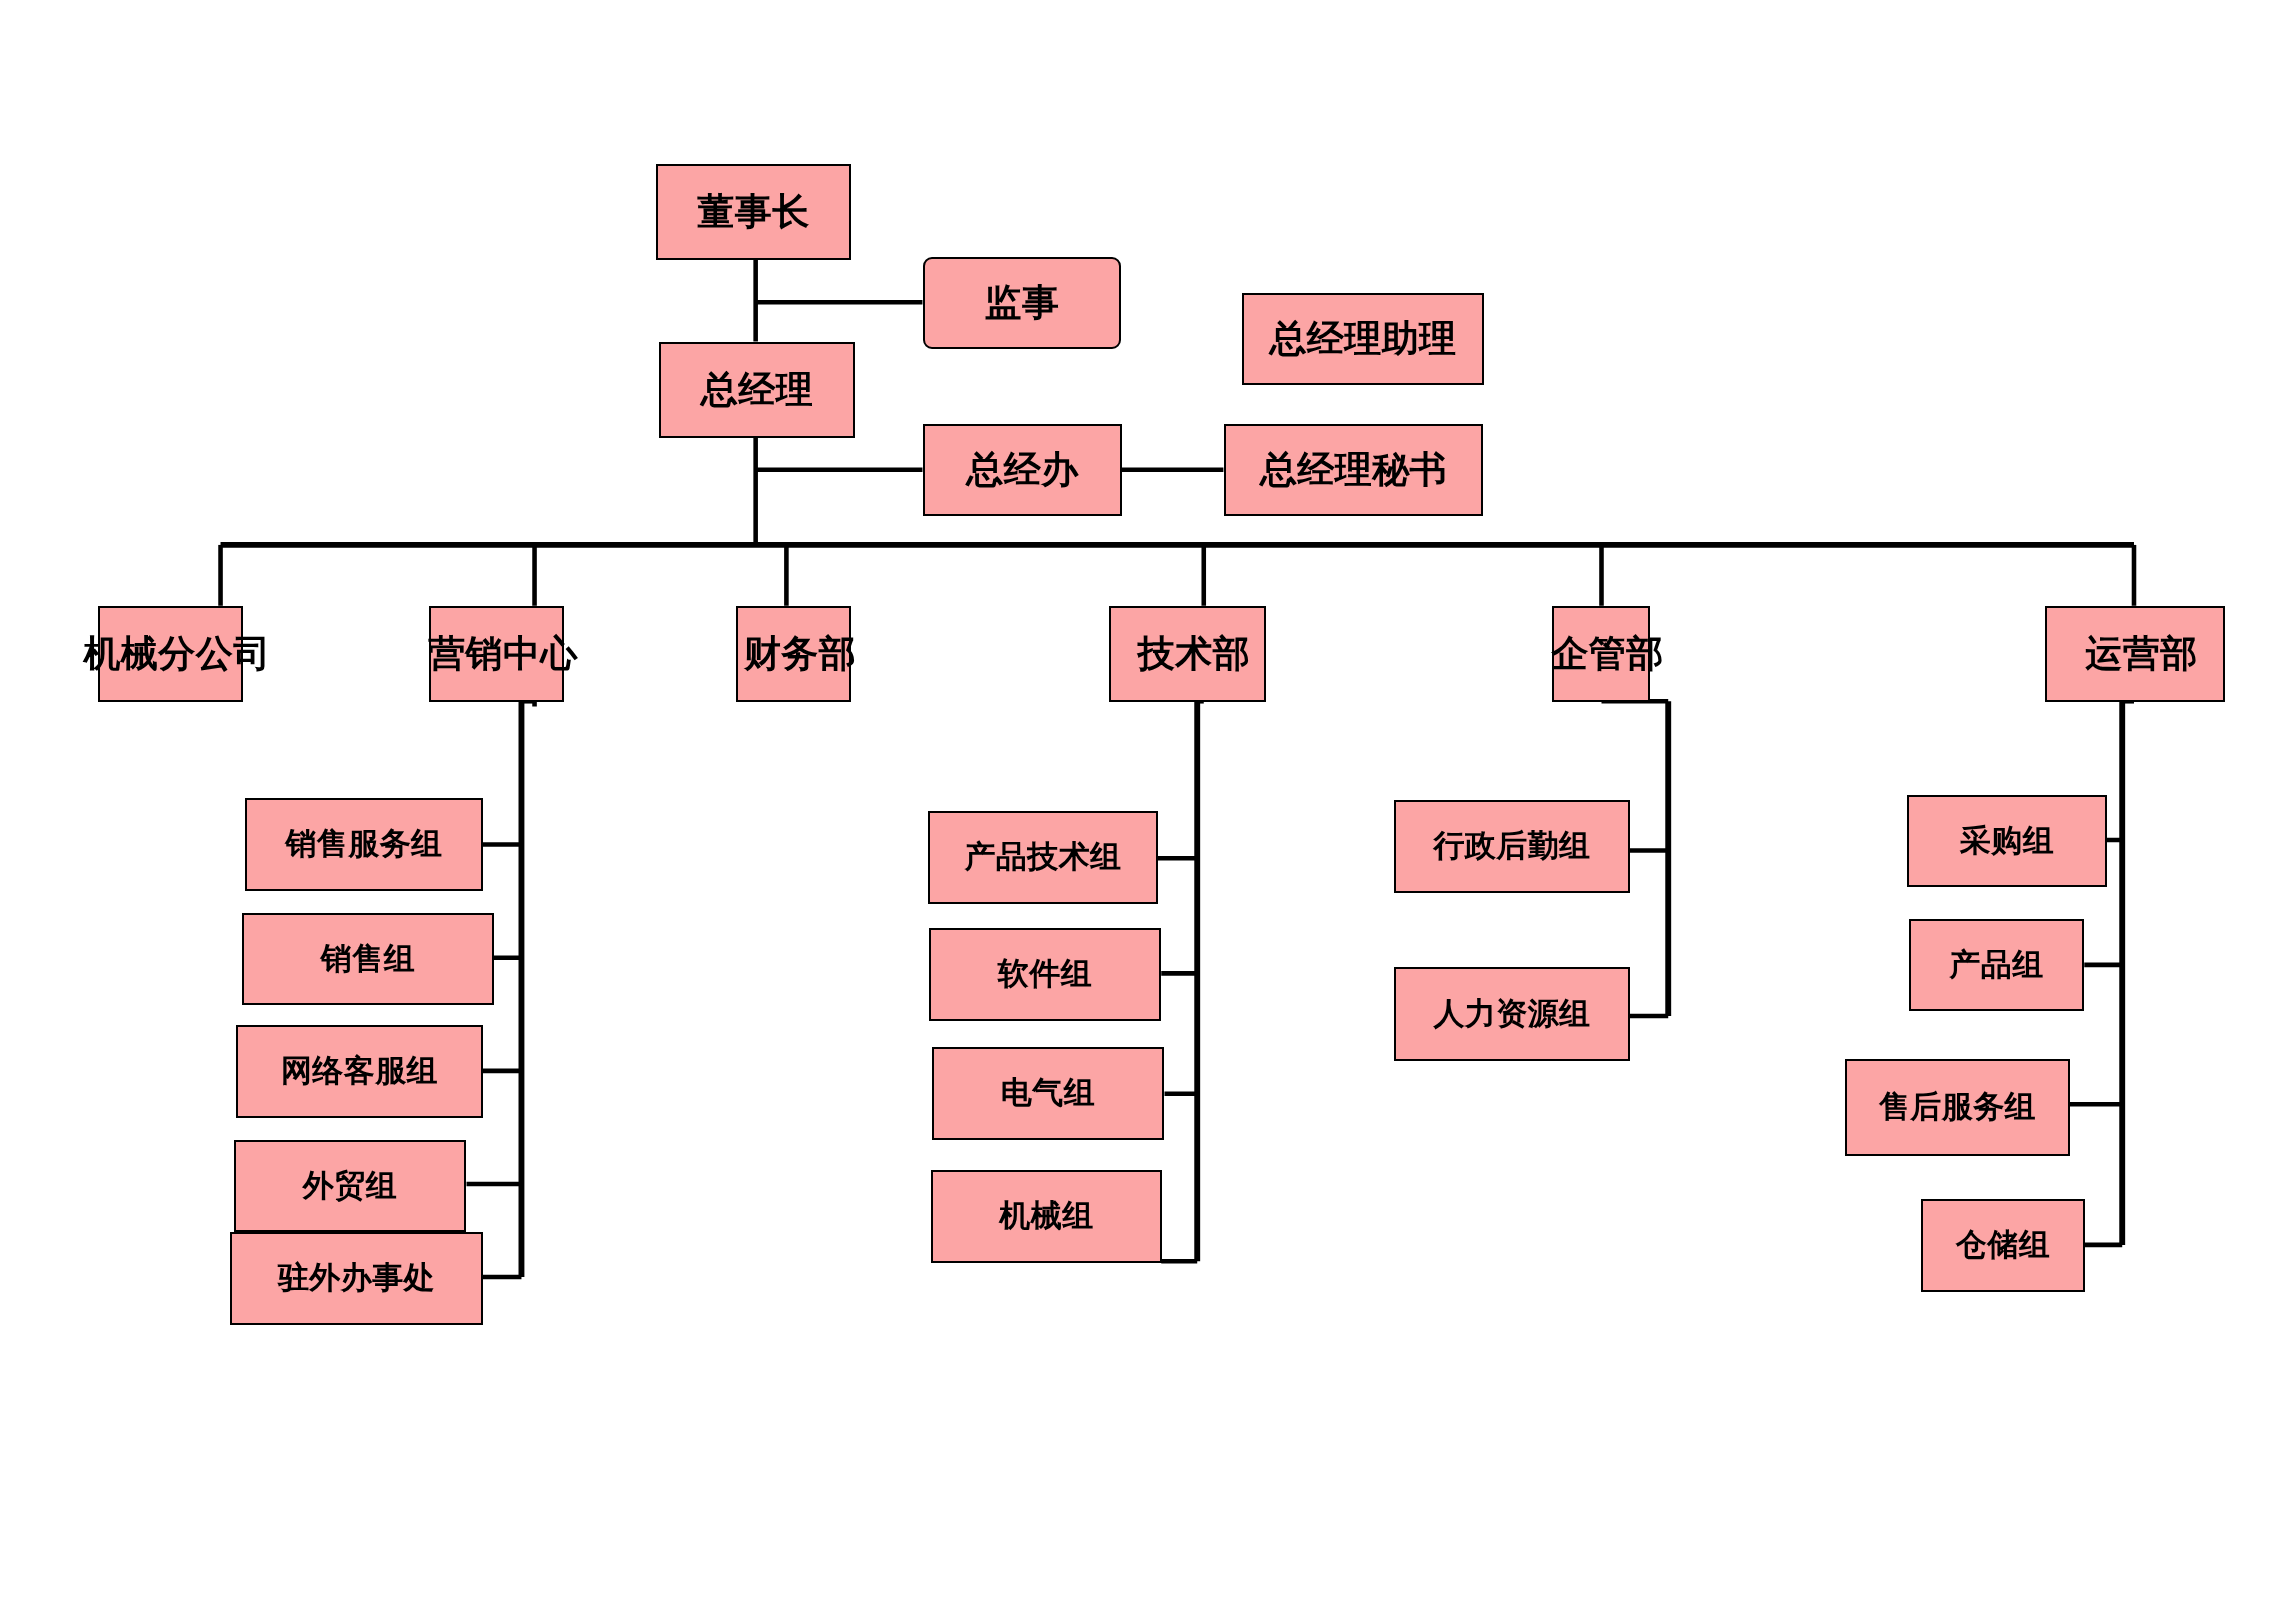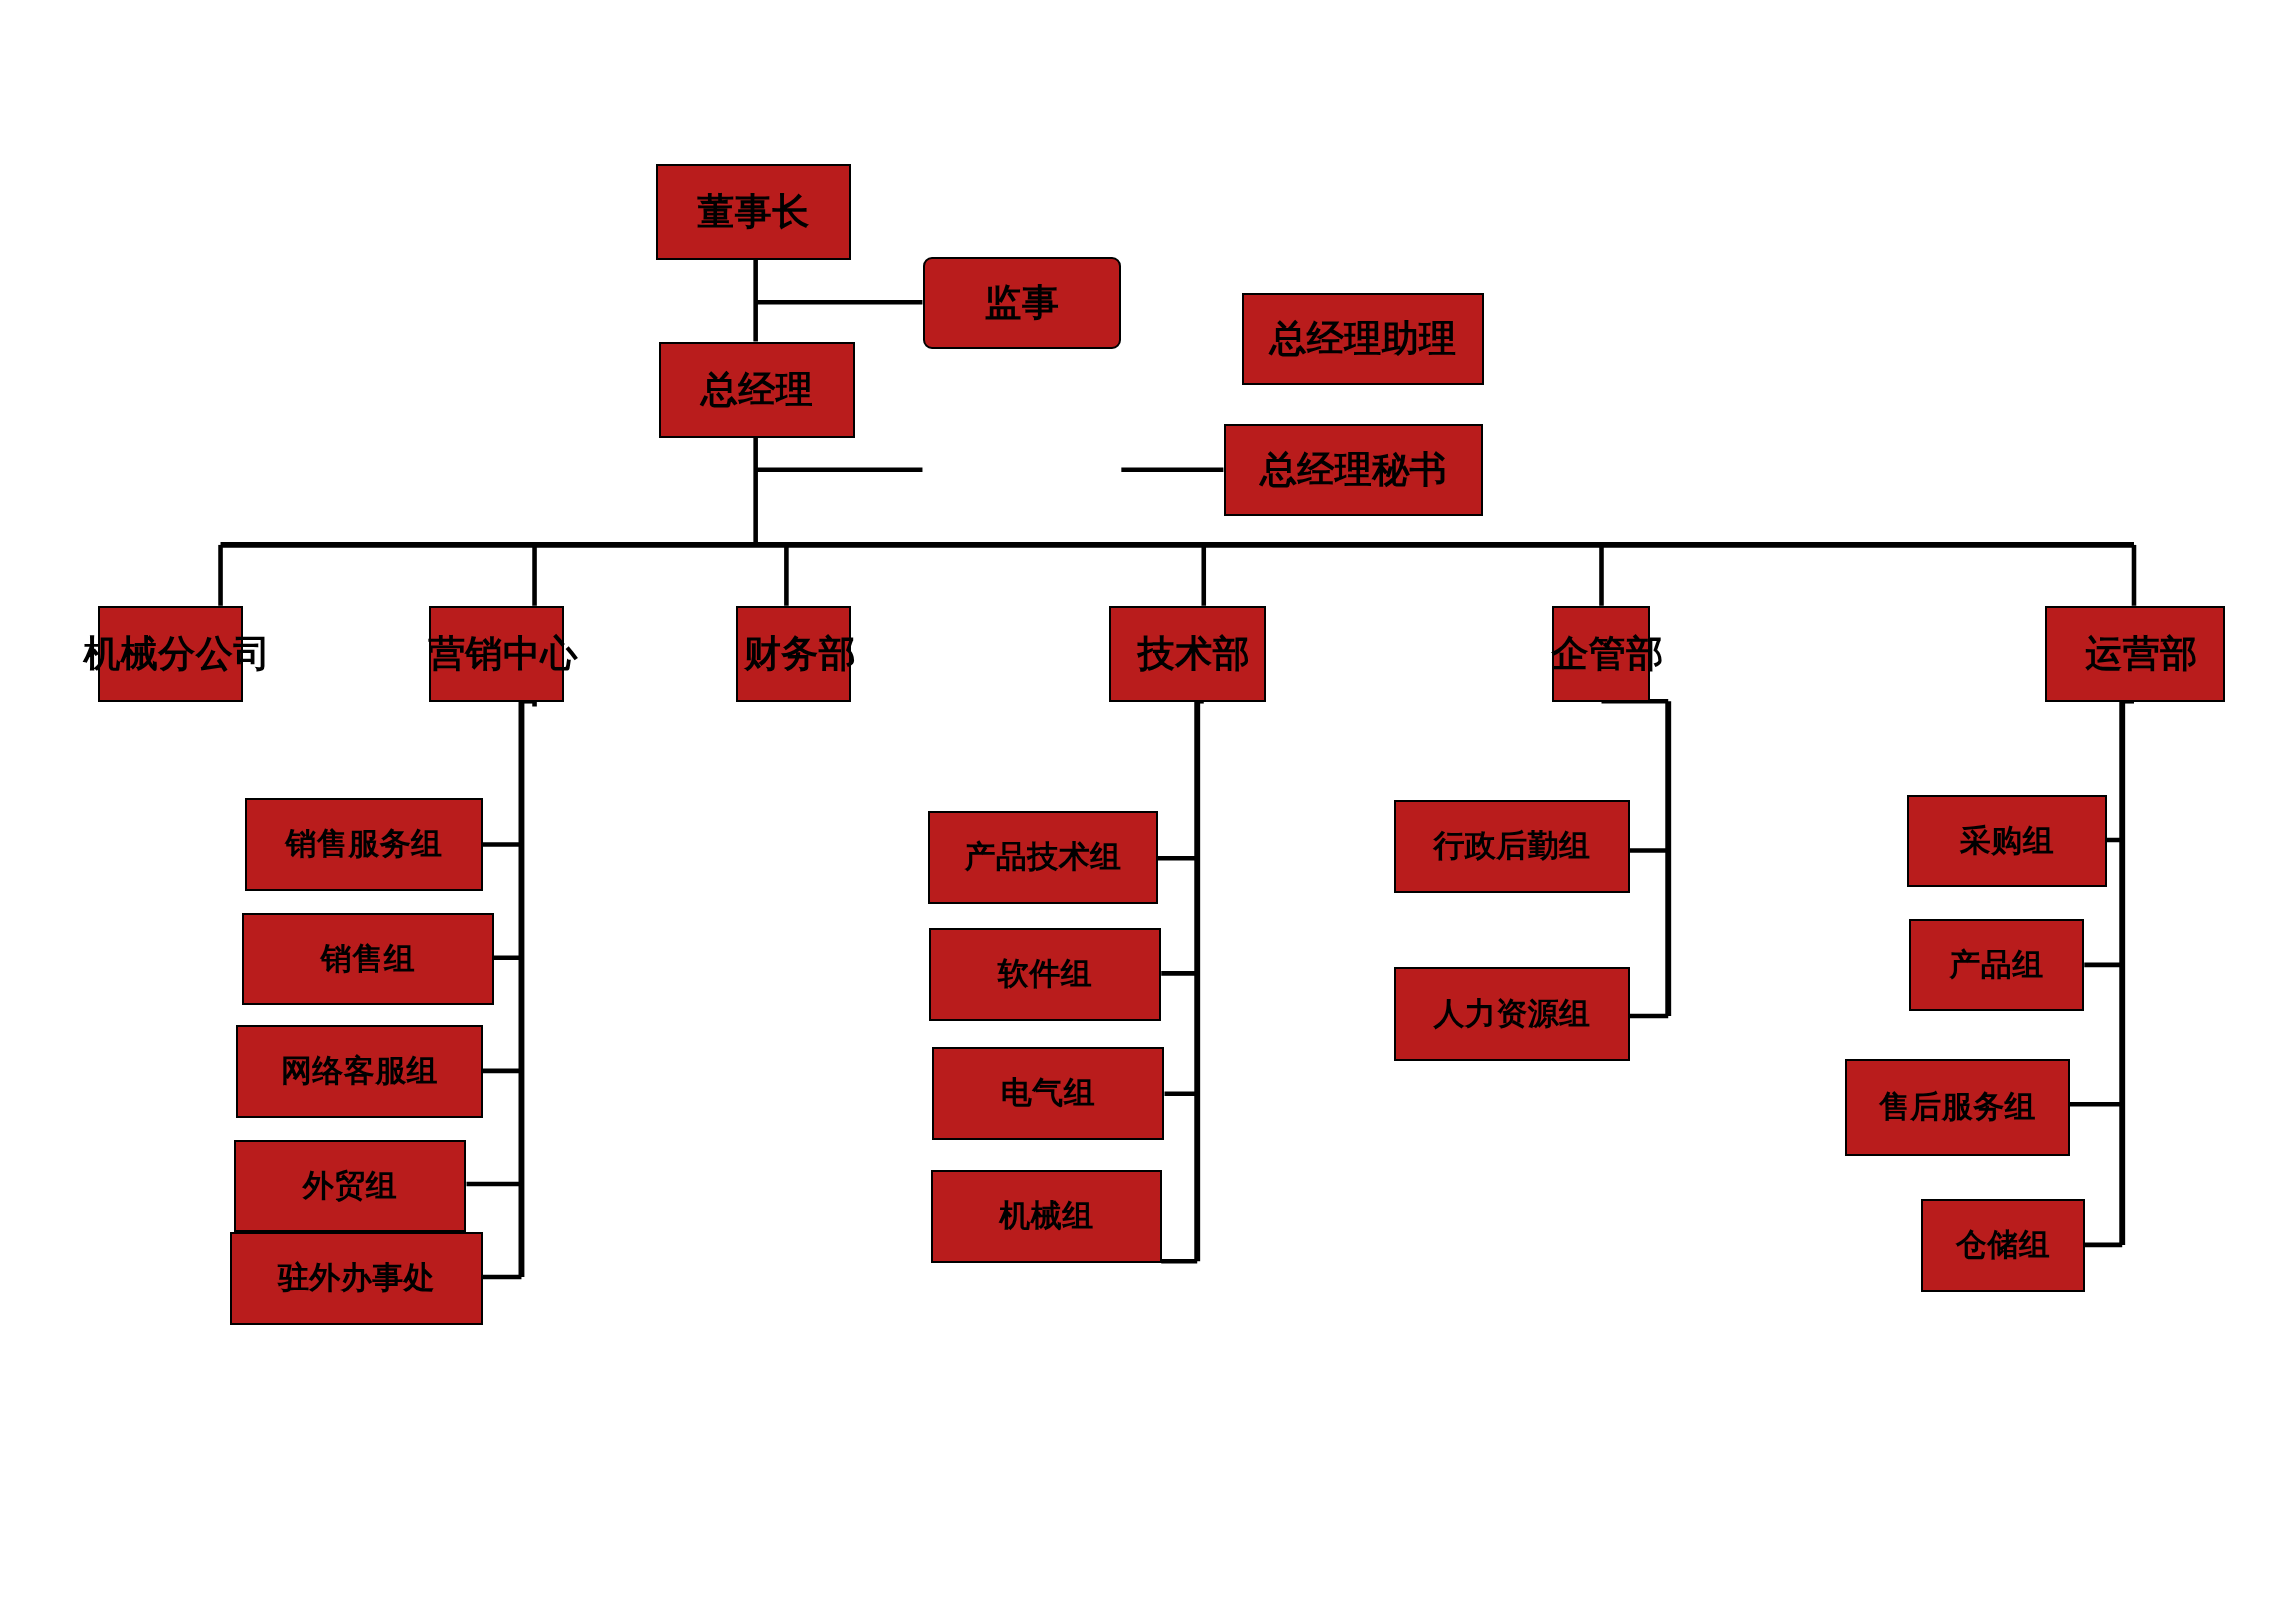--- a/index.html
+++ b/index.html
@@ -24,21 +24,21 @@
     left: 0;
     top: 0;
     width: 2295px;
     height: 1623px;
     pointer-events: none;
   }
   .node {
     position: absolute;
     box-sizing: border-box;
     border: 2px solid #000000;
-    background: #b91c1c;
+    background: #fca5a5;
     display: flex;
     align-items: center;
     justify-content: center;
     text-align: center;
     color: #000000;
     line-height: 1.05;
     white-space: nowrap;
     letter-spacing: 0.04em;
   }
   .node .label {
@@ -121,20 +121,23 @@
   </div>
 
   <div class="node lvl-exec" style="left:1242px; top:293px; width:242px; height:92px;">
     <span class="label">总经理助理</span>
   </div>
 
   <div class="node lvl-exec" style="left:659px; top:342px; width:196px; height:96px;">
     <span class="label">总经理</span>
   </div>
 
+  <div class="node lvl-exec" style="left:923px; top:424px; width:199px; height:92px;">
+    <span class="label">总经办</span>
+  </div>
 
   <div class="node lvl-exec" style="left:1224px; top:424px; width:259px; height:92px;">
     <span class="label">总经理秘书</span>
   </div>
 
   <div class="node lvl-dept" style="left:98px; top:606px; width:145px; height:96px;">
     <span class="label">机械分公司</span>
   </div>
 
   <div class="node lvl-dept" style="left:429px; top:606px; width:135px; height:96px;">

